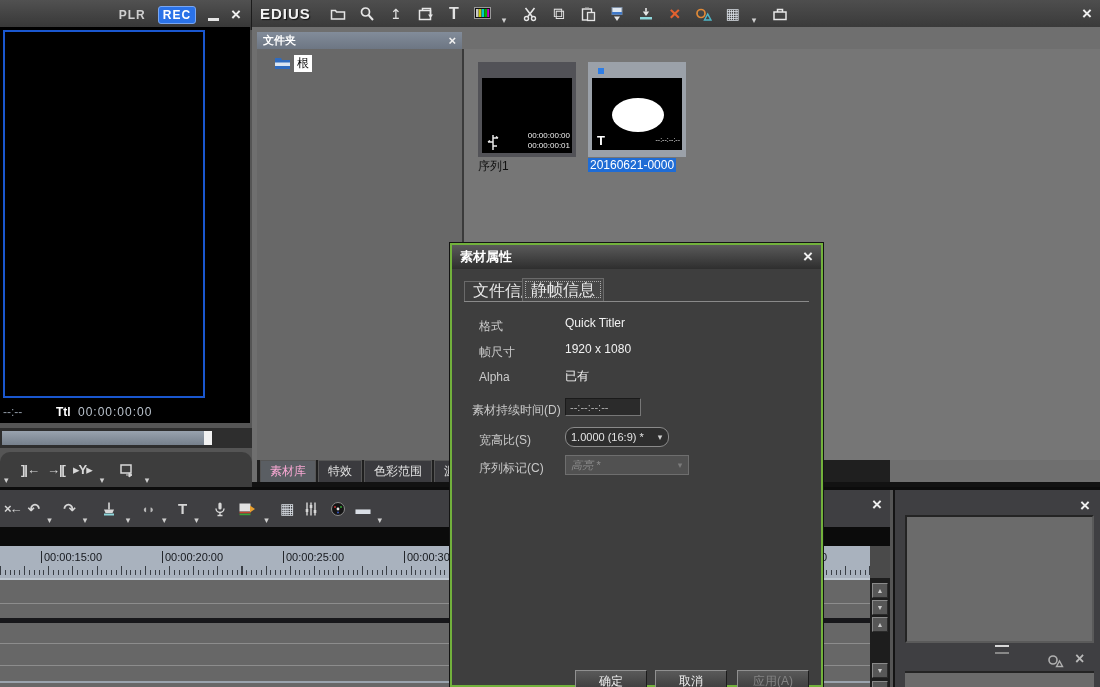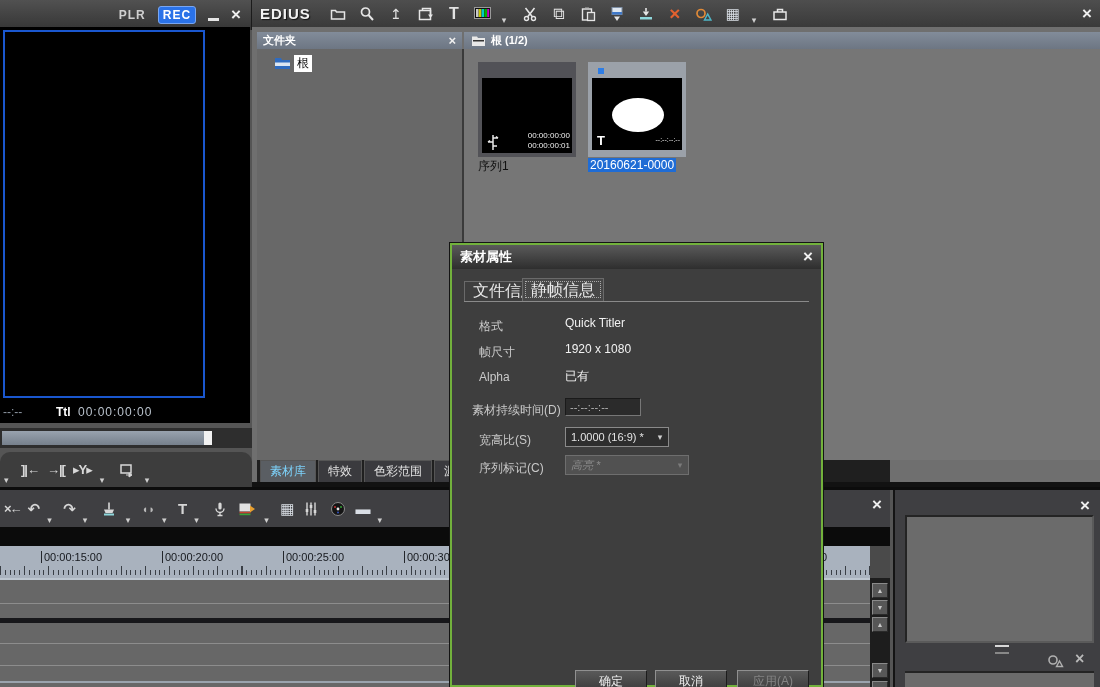--- a/index.html
+++ b/index.html
@@ -68,21 +68,21 @@
     text-align:right;line-height:10px;letter-spacing:0;}
   .thumb .tglyphT{position:absolute;left:5px;bottom:2px;color:#fff;font-weight:bold;font-size:13px;}
   .ellipse{position:absolute;left:20px;top:20px;width:52px;height:34px;background:#fff;border-radius:50%;}
   .clip-label{position:absolute;top:131px;font-size:12px;color:#111;}
   #clip1-label{left:226px;}
   #clip2-label{left:336px;background:#1f6cd5;color:#fff;padding:0 2px;}
   #bin-tabs{left:5px;top:433px;width:633px;height:22px;background:#1f1f1f;
     display:flex;align-items:flex-end;gap:2px;padding-left:3px;box-sizing:border-box;}
   .bin-tab{background:#3a3a3e;color:#e2e2e2;font-size:12px;padding:2px 9px 2px;
     border:1px solid #555;border-bottom:none;}
-  .bin-tab.active{background:#5a5e63;color:#7dd3fc;}
+  .bin-tab.active{background:#5a5e63;color:#f9a8d4;}
   #bin-bottom{left:0;top:455px;width:848px;height:8px;background:#121212;}
 
   
   #mid-sep{left:0;top:487px;width:1100px;height:3px;background:#0c0c0c;}
 
   
   #tl-toolbar{left:0;top:490px;width:870px;height:37px;background:#3f3f42;
     display:flex;align-items:center;gap:7px;padding-left:4px;box-sizing:border-box;}
   #tl-toolbar .tglyph{color:#d6d6d6;font-size:15px;font-weight:bold;}
   #tl-black{left:0;top:527px;width:872px;height:19px;background:#0b0b0b;}
@@ -276,29 +276,20 @@
     </span>
     <span class="sp"></span>
     <span class="xbtn">×</span>
   </div>
 
   <div class="abs" id="bin">
     <div class="panel-header" id="folder-header">
       <span>文件夹</span>
       <span class="hx xbtn">×</span>
     </div>
-    <div class="panel-header" id="clipview-header">
-      <span class="icon" style="width:16px;height:13px;">
-        <svg width="15" height="12" viewBox="0 0 15 12">
-            <path d="M1 1.5h5l1 1.5h7V11H1z" fill="#e8e8e8"></path>
-            <rect x="2" y="5" width="11" height="1.5" fill="#333"></rect>
-          </svg>
-      </span>
-      <span>根 (1/2)</span>
-    </div>
 
     <div class="abs" id="folder-content">
       <div class="tree-row">
         <span class="icon" style="width:18px;height:14px;">
           <svg width="17" height="13" viewBox="0 0 17 13">
               <path d="M1 1h6l1 2h8v9H1z" fill="#2f6bbf"></path>
               <rect x="1" y="5.5" width="15" height="3.5" fill="#dce6f2"></rect>
             </svg>
         </span>
         <span class="lbl">根</span>
@@ -460,21 +451,21 @@
     <span class="fval" style="top:71px;">Quick Titler</span>
     <span class="frow" style="top:99px;">帧尺寸</span>
     <span class="fval" style="top:97px;">1920 x 1080</span>
     <span class="frow" style="top:125px;">Alpha</span>
     <span class="fval" style="top:123px;">已有</span>
 
     <span class="frow" style="top:157px;left:20px;">素材持续时间(D)</span>
     <input id="dur-input" value="--:--:--:--" style="">
 
     <span class="frow" style="top:187px;">宽高比(S)</span>
-    <div class="dropdown" style="top:182px;width:104px;">
+    <div class="dropdown" style="top:182px;width:104px;border-radius:9px;">
       <span>1.0000 (16:9) *</span>
       <span class="dcaret">▾</span>
     </div>
 
     <span class="frow" style="top:215px;">序列标记(C)</span>
     <div class="dropdown disabled" style="top:210px;width:124px;">
       <span>高亮 *</span>
       <span class="dcaret">▾</span>
     </div>
 

